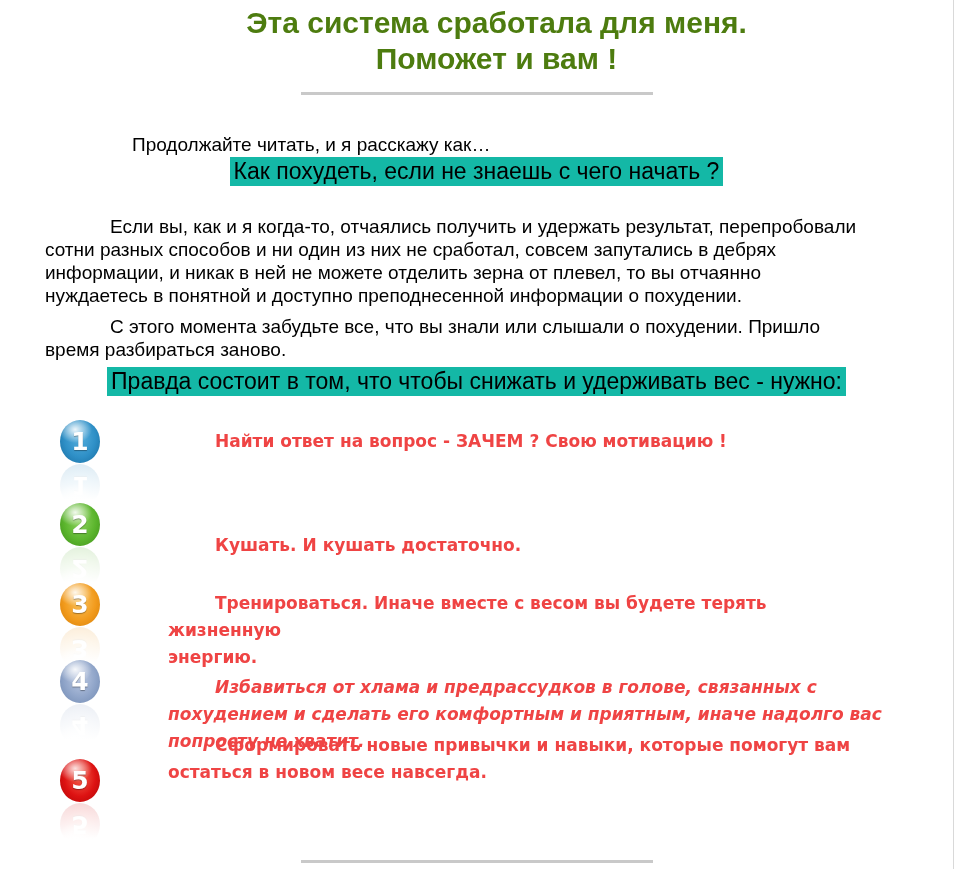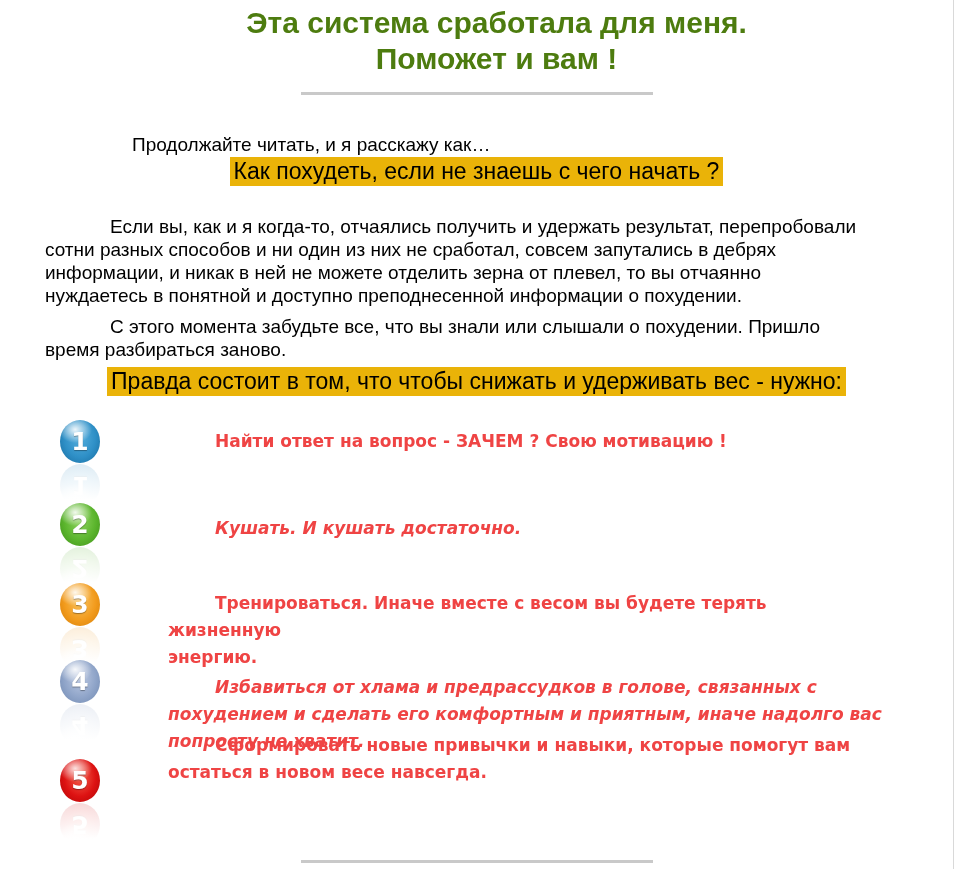--- a/index.html
+++ b/index.html
@@ -56,21 +56,21 @@
     position: absolute;
     left: 0;
     width: 100%;
     text-align: center;
     margin: 0;
   }
   .hl-question { top: 157px; }
   .hl-truth    { top: 367px; }
   .hl {
     display: inline-block;
-    background: #eab308;
+    background: #14b8a6;
     font: 23px/27px "Liberation Sans", sans-serif;
     padding: 1px 4px;
     color: #000;
   }
 
   
   .para {
     position: absolute;
     left: 33px;
     width: 900px;
@@ -127,21 +127,21 @@
   .step-text {
     position: absolute;
     left: 168px;
     width: 715px;
     margin: 0;
     font: bold 17px/27px "DejaVu Sans", sans-serif;
     color: #ef4444;
     text-indent: 47px;
     white-space: pre-line;
   }
-  .t1 { top: 428px; } .t2 { top: 515px; font-style: italic; } .t3 { top: 590px; } .t4 { top: 674px; font-style: italic; } .t5 { top: 732px; }
+  .t1 { top: 428px; } .t2 { top: 532px; } .t3 { top: 590px; } .t4 { top: 674px; font-style: italic; } .t5 { top: 732px; }
 </style>
 </head>
 <body>
 
 <div class="page">
 
   <h1 class="title">Эта система сработала для меня.
 Поможет и вам !</h1>
 
   <div class="divider d-top"></div>

